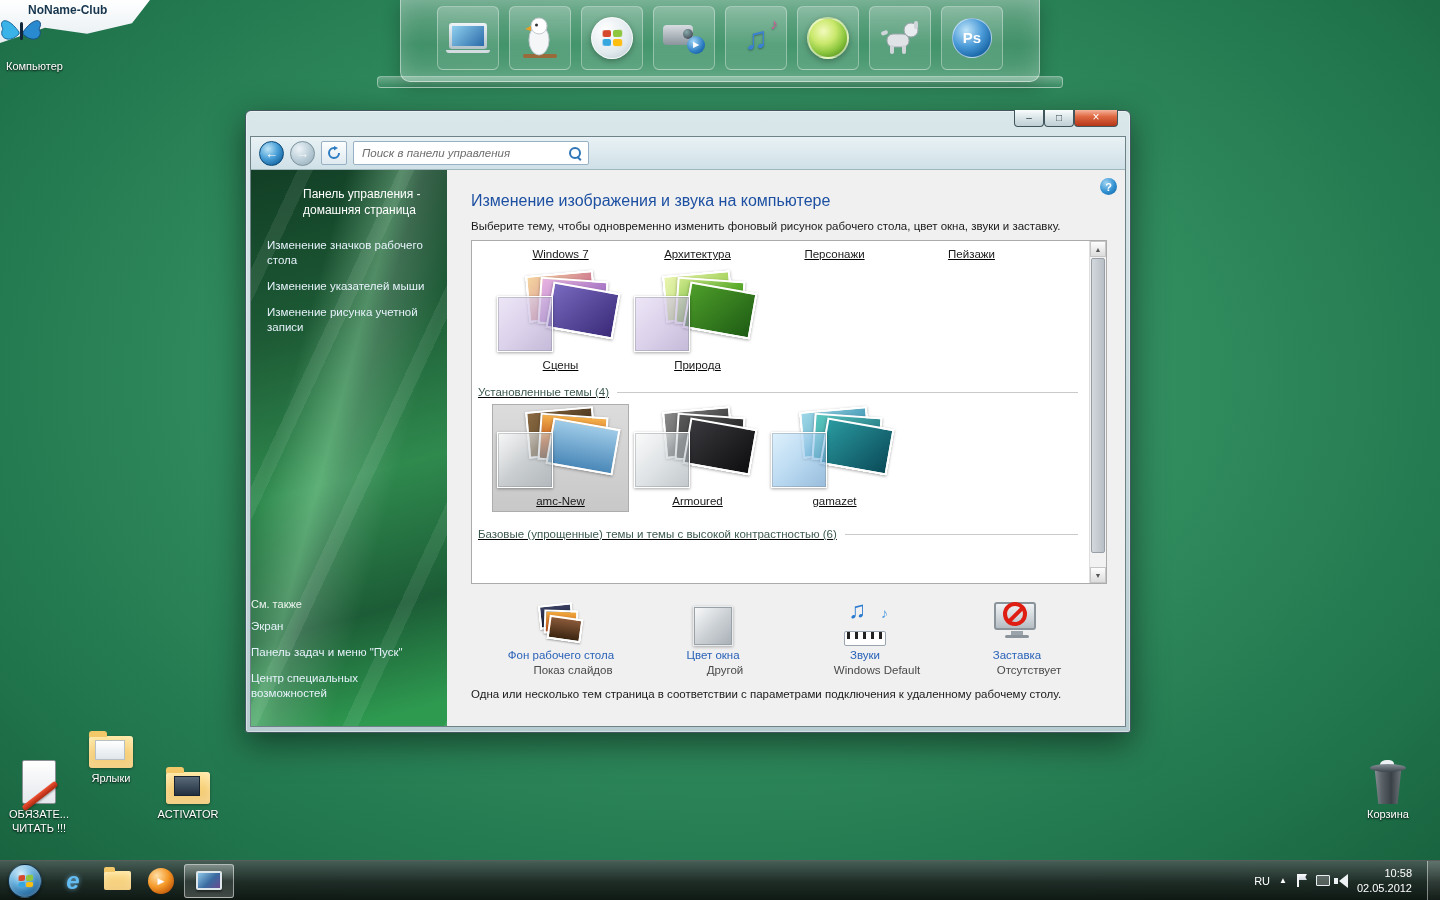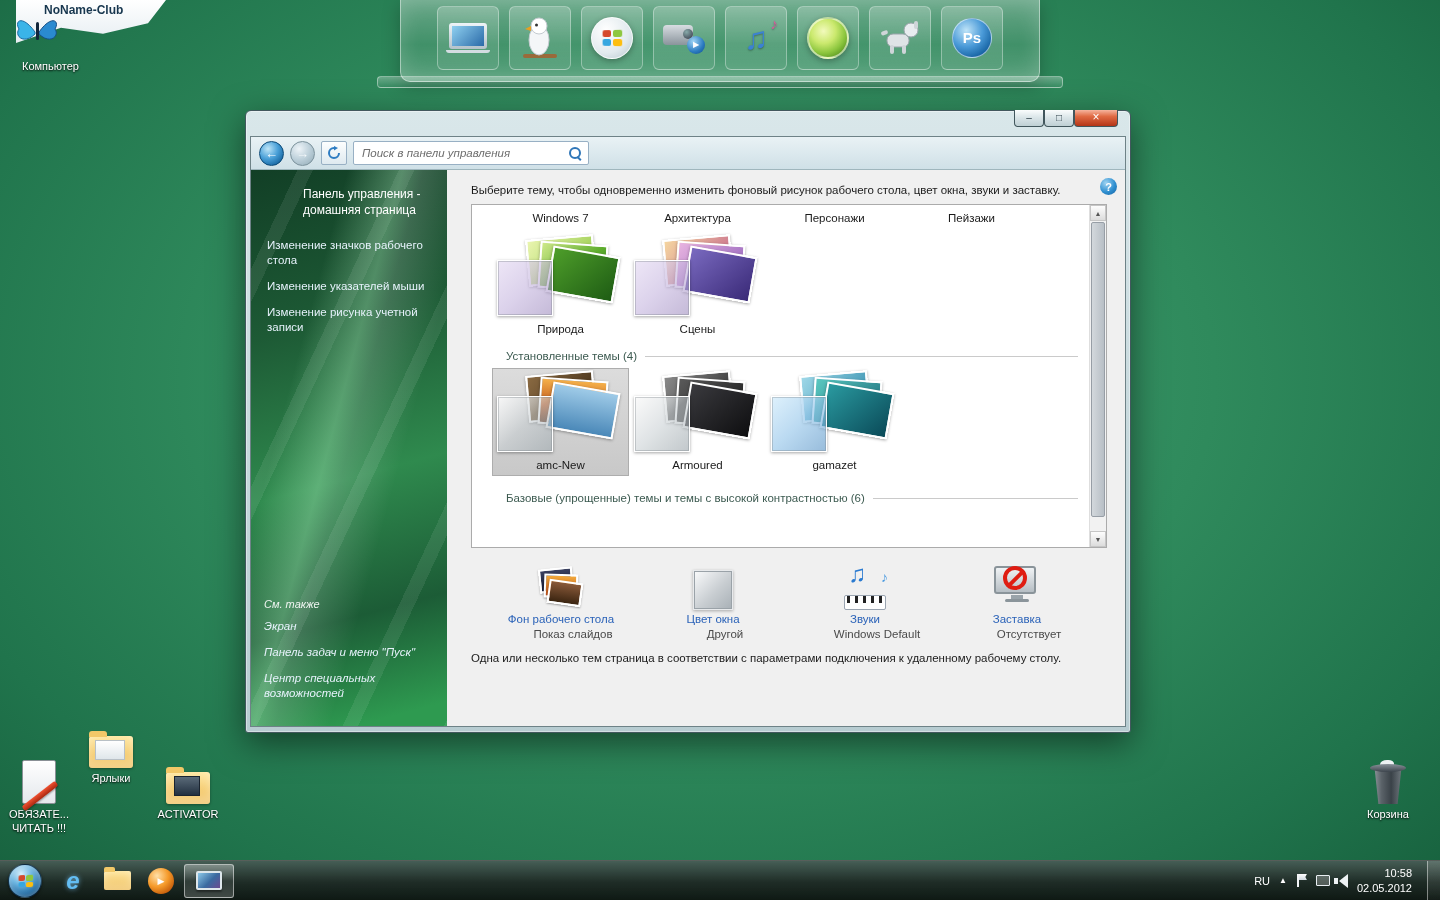--- a/index.html
+++ b/index.html
@@ -2,21 +2,21 @@
 <html><head>
 <meta charset="utf-8">
 <style>
   * { box-sizing: border-box; }
   html,body { margin:0; padding:0; width:1440px; height:900px; overflow:hidden;
     font-family:"Liberation Sans", sans-serif; font-size:12px; }
   .desktop { position:absolute; inset:0;
     background: radial-gradient(ellipse 1100px 750px at 50% 42%, #43a173 0%, #2f8a5c 45%, #20744c 75%, #155c3a 100%); }
 
   
-  .brand { position:absolute; top:0; left:16px; width:160px; height:92px; }
+  .brand { position:absolute; top:0; left:0; width:160px; height:92px; }
   .brand-paper { position:absolute; top:0; left:0; width:150px; height:58px;
     background:linear-gradient(#ffffff,#dde7ed);
     clip-path:polygon(0 0,100% 0,88% 40%,58% 58%,30% 48%,0 74%);
     box-shadow:0 2px 6px rgba(0,0,0,.35); }
   .brand-name { position:absolute; top:3px; left:28px; font-size:12px; font-weight:bold; color:#17364e; }
   .butterfly { position:absolute; top:12px; left:-2px; }
   .computer-label { position:absolute; top:60px; left:6px; color:#fff; font-size:11px; text-shadow:0 1px 2px #000; }
 
   
   .dock { position:absolute; top:0; left:50%; transform:translateX(-50%);
@@ -102,32 +102,32 @@
   .window-body { flex:1; display:flex; overflow:hidden; }
 
   
   .sidebar { width:196px; flex:0 0 196px; position:relative; padding:16px 10px 14px 16px; overflow:hidden;
     background:
       linear-gradient(105deg, transparent 28%, rgba(190,255,205,.33) 44%, rgba(255,255,255,.16) 50%, transparent 66%),
       repeating-linear-gradient(115deg, transparent 0 42px, rgba(255,255,255,.08) 42px 56px, transparent 56px 92px),
       linear-gradient(165deg, #123f26 0%, #1d5a35 28%, #2f8a4e 55%, #1c5c36 78%, #2e9a50 96%); }
   .side-home { color:#fff; font-size:12px; width:152px; line-height:1.35; margin-bottom:20px; cursor:pointer;margin-left:36px; }
   .side-link { color:#e6f2fb; font-size:11.5px; width:168px; line-height:1.3; margin-bottom:11px; cursor:pointer; }
-  .side-bottom { position:absolute; left:13px; bottom:14px; right:10px;font-style:italic; }
+  .side-bottom { position:absolute; left:0; bottom:14px; right:10px; }
   .see-also { color:#eef4f0; font-size:11px; margin-bottom:9px; }
 
   
   .content { flex:1; position:relative; padding:14px 18px 0 24px; background:#f0f0f0; overflow:hidden; }
   .help-btn { position:absolute; top:8px; right:8px; width:17px; height:17px; border-radius:50%;
     background:radial-gradient(circle at 35% 30%, #9fd4f2, #2f8fd0 55%, #1460a0); color:#fff; font-size:11px;
     font-weight:bold; display:flex; align-items:center; justify-content:center; cursor:pointer; }
   .page-title { font-size:16px; font-weight:normal; color:#1d50a2; margin:8px 0 10px; }
   .subtitle { font-size:11.5px; color:#1a1a1a; margin-bottom:8px; }
 
-  .theme-box { position:relative; border:1px solid #ababab; background:#fff; height:344px; padding:2px 24px 0 6px; }
+  .theme-box { position:relative; border:1px solid #ababab; background:#fff; height:344px; padding:2px 24px 0 6px;text-decoration:underline; }
   .vscroll { position:absolute; top:0; right:0; bottom:0; width:17px; background:#f2f2f2; border-left:1px solid #dedede; }
   .scroll-btn { position:absolute; left:0; width:16px; height:16px; text-align:center; font-size:7px; color:#555;
     line-height:16px; background:linear-gradient(#fdfdfd,#dcdcdc); border:1px solid #c6c6c6; cursor:pointer; }
   .scroll-up { top:0; } .scroll-down { bottom:0; }
   .scroll-thumb { position:absolute; left:1px; right:1px; top:17px; bottom:30px;
     background:linear-gradient(90deg,#d3d8dc,#b8bfc6); border:1px solid #979ea6; border-radius:2px; cursor:grab; }
 
   .aero-labels { display:flex; margin-left:14px; }
   .aero-labels .cell { width:137px; text-align:center; font-size:11.5px; color:#1a1a1a; padding:5px 0 8px; }
   .theme-row { display:flex; margin-left:14px; }
@@ -145,21 +145,21 @@
     border:1px solid #fff; box-shadow:inset 0 0 0 1px rgba(120,130,135,.35), 0 1px 3px rgba(0,0,0,.35); }
   .gsq.purple { background:linear-gradient(135deg, rgba(236,228,246,.92), rgba(196,180,222,.6) 50%, rgba(158,140,190,.6)); }
   .gsq.blue { background:linear-gradient(135deg, rgba(220,240,252,.95), rgba(150,198,234,.65) 50%, rgba(96,152,200,.65)); }
   .ph-nat1{background:linear-gradient(130deg,#cfe98a,#5fae2e 60%,#2e7d1e);} .ph-nat2{background:linear-gradient(130deg,#eaf5b0,#8cc63e);} .ph-nat3{background:linear-gradient(130deg,#4e9e2a,#1e5c14);}
   .ph-sc1{background:linear-gradient(130deg,#e8b4e0,#8a5ab8);} .ph-sc2{background:linear-gradient(130deg,#f5d6a0,#c05a8a);} .ph-sc3{background:linear-gradient(130deg,#7a6ac0,#3a2a78);}
   .ph-amc1{background:linear-gradient(130deg,#8a6a42,#3a2814);} .ph-amc2{background:linear-gradient(180deg,#f5b04a,#c05a20 60%,#5a2a10);} .ph-amc3{background:linear-gradient(180deg,#9fcbe8,#4a88b8);}
   .ph-mix1{background:linear-gradient(180deg,#bfe0f5,#6aa8d8);} .ph-mix2{background:linear-gradient(180deg,#8fc8ee,#3a7ab0);} .ph-mix3{background:linear-gradient(180deg,#d8ecf8,#88b8d8);}
   .ph-arm1{background:linear-gradient(130deg,#5a5a5a,#1a1a1a);} .ph-arm2{background:linear-gradient(130deg,#8a8a8a,#2a2a2a);} .ph-arm3{background:linear-gradient(130deg,#3a3a3e,#0e0e10);}
   .ph-gam1{background:linear-gradient(130deg,#5ac8c0,#1a6a78);} .ph-gam2{background:linear-gradient(130deg,#9fd8e8,#2a88a8);} .ph-gam3{background:linear-gradient(130deg,#2a9aa0,#0a4a58);}
 
-  .group-hdr { display:flex; align-items:center; gap:8px; margin:10px 4px 6px 28px; font-size:11.5px; color:#3c5a50; }
+  .group-hdr { display:flex; align-items:center; gap:8px; margin:10px 4px 6px 0; font-size:11.5px; color:#3c5a50; }
   .group-hdr .line { flex:1; height:1px; background:#cacaca; }
   .group-hdr.bottom { margin-top:16px; }
 
   .actions { display:flex; margin-top:12px; padding:0 14px; }
   .action { flex:1; display:flex; flex-direction:column; align-items:center; gap:3px; }
   .act-ic { height:50px; display:flex; align-items:flex-end; justify-content:center; cursor:pointer; }
   .a-title { color:#2a62b8; font-size:11.5px; cursor:pointer; }
   .a-value { color:#4a4a4a; font-size:11.5px;margin-left:24px; }
   .stack { position:relative; width:46px; height:44px; }
   .st { position:absolute; width:34px; height:24px; border:2px solid #fff; box-shadow:0 1px 2px rgba(0,0,0,.35); }
@@ -360,47 +360,48 @@
           <div class="side-bottom">
             <div class="see-also">См. также</div>
             <div class="side-link">Экран</div>
             <div class="side-link">Панель задач и меню "Пуск"</div>
             <div class="side-link">Центр специальных возможностей</div>
           </div>
         </div>
 
         <div class="content">
           <div class="help-btn">?</div>
+          <div class="page-title">Изменение изображения и звука на компьютере</div>
           <div class="subtitle">Выберите тему, чтобы одновременно изменить фоновый рисунок рабочего стола, цвет окна, звуки и заставку.</div>
 
           <div class="theme-box">
             <div class="aero-labels">
               <div class="cell">Windows 7</div>
               <div class="cell">Архитектура</div>
               <div class="cell">Персонажи</div>
               <div class="cell">Пейзажи</div>
             </div>
             <div class="theme-row">
               <div class="theme-cell">
                 <div class="tthumb">
+                  <div class="pp p1 ph-sc2"></div>
+                    <div class="pp p2 ph-sc1"></div>
+                    <div class="pp p3 ph-sc3"></div>
+                  <div class="gsq purple"></div>
+                </div>
+                <div class="theme-label">Сцены</div>
+              </div>
+              <div class="theme-cell">
+                <div class="tthumb">
                   <div class="pp p1 ph-nat2"></div>
                     <div class="pp p2 ph-nat1"></div>
                     <div class="pp p3 ph-nat3"></div>
                   <div class="gsq purple"></div>
                 </div>
                 <div class="theme-label">Природа</div>
-              </div>
-              <div class="theme-cell">
-                <div class="tthumb">
-                  <div class="pp p1 ph-sc2"></div>
-                    <div class="pp p2 ph-sc1"></div>
-                    <div class="pp p3 ph-sc3"></div>
-                  <div class="gsq purple"></div>
-                </div>
-                <div class="theme-label">Сцены</div>
               </div>
             </div>
 
             <div class="group-hdr">
               <span>Установленные темы (4)</span>
                 <span class="line"></span>
             </div>
 
             <div class="theme-row">
               <div class="theme-cell selected">

